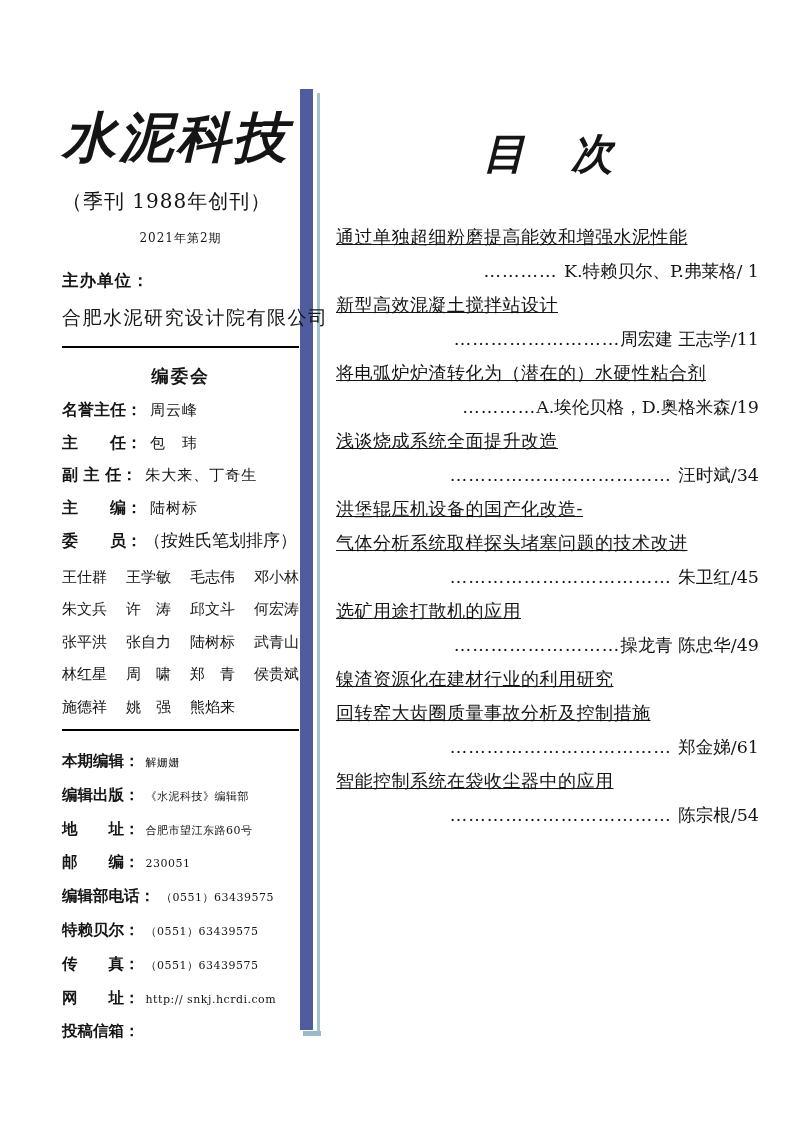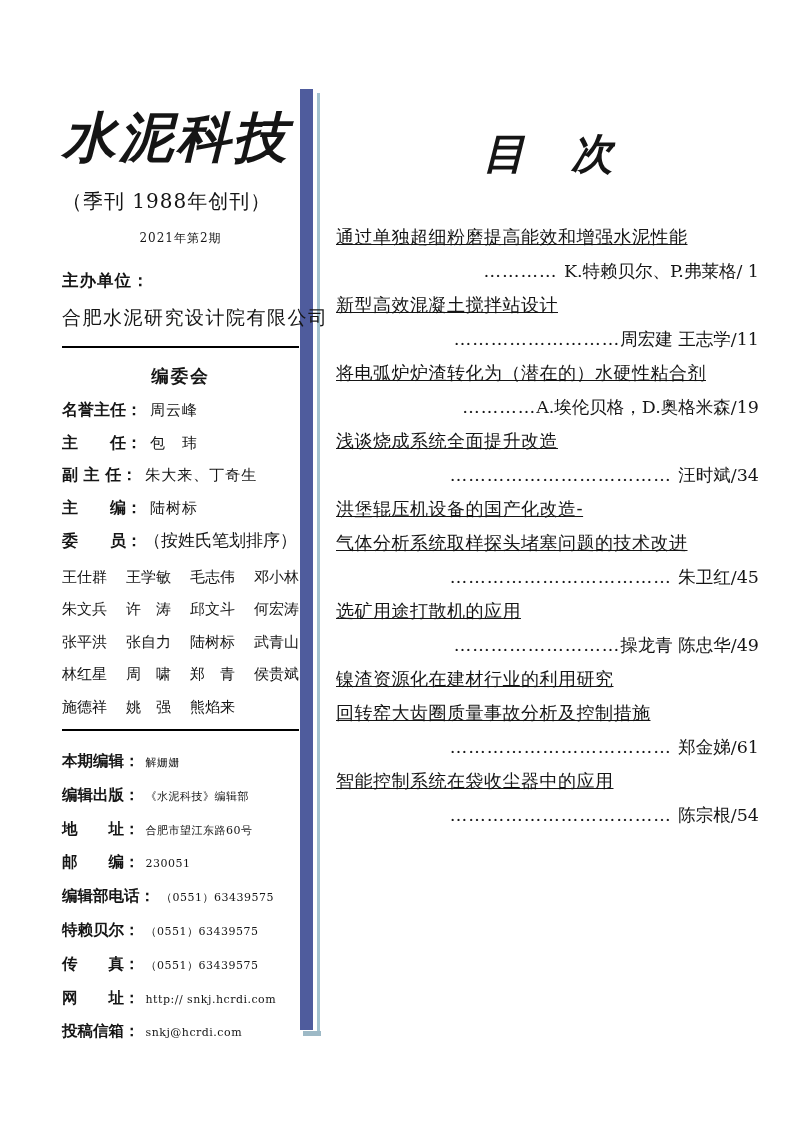--- a/index.html
+++ b/index.html
@@ -279,21 +279,20 @@
     <div class="info-row">
       <span class="info-label">传　　真：</span>
       <span class="info-value">（0551）63439575</span>
     </div>
     <div class="info-row">
       <span class="info-label">网　　址：</span>
       <span class="info-value">http:// snkj.hcrdi.com</span>
     </div>
     <div class="info-row">
       <span class="info-label">投稿信箱：</span>
-      <span class="info-value">snkj@hcrdi.com</span>
     </div>
   </div>
 
 </div>
 
 <div class="right-col">
 
   <h2 class="toc-heading">目　次</h2>
 
   <div class="toc-entry">

